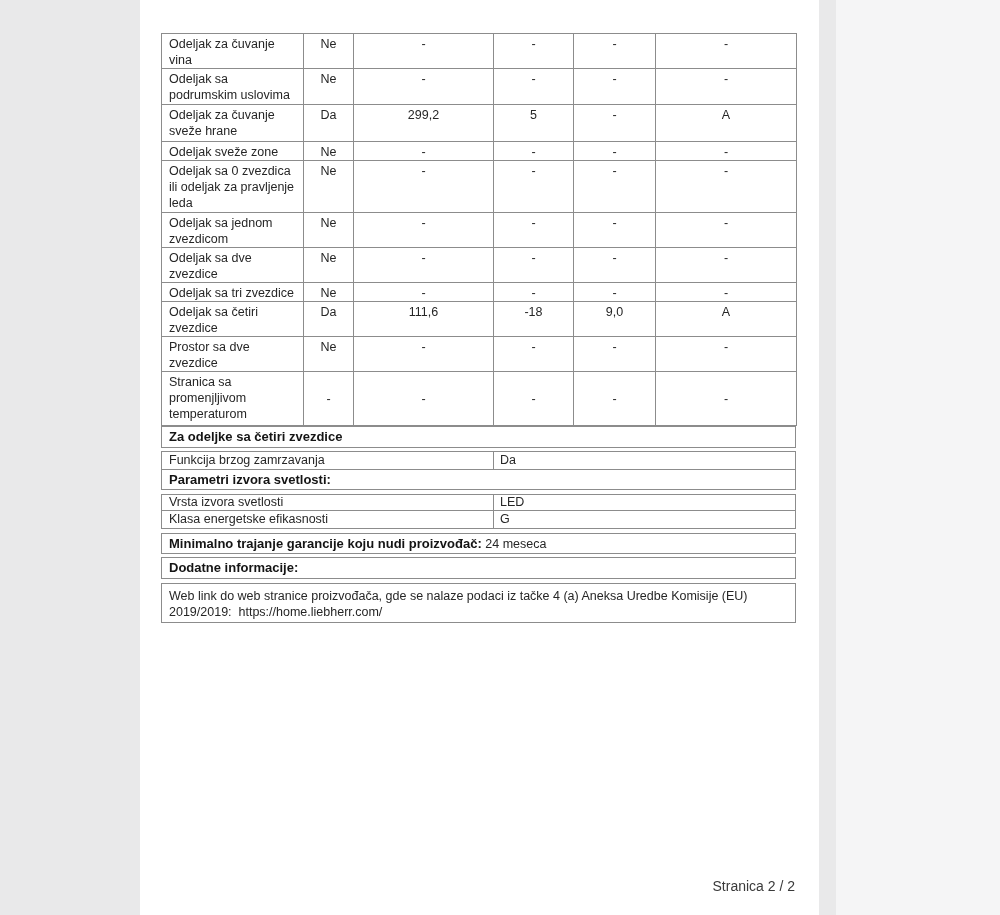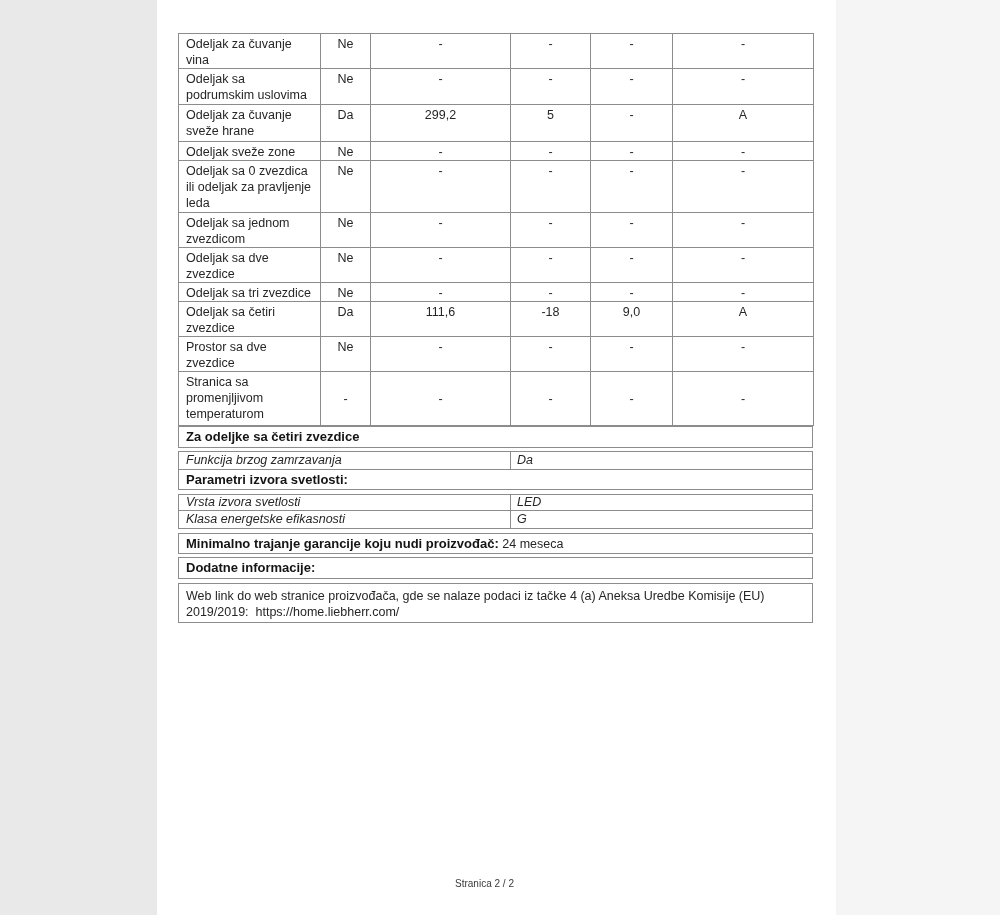--- a/index.html
+++ b/index.html
@@ -4,21 +4,21 @@
 <style>
   * { margin: 0; padding: 0; box-sizing: border-box; }
   html, body {
     width: 1000px; height: 915px;
     background: #e9e9ea;
     font-family: "Liberation Sans", sans-serif;
     overflow: hidden;
   }
   .canvas { position: relative; width: 1000px; height: 915px; }
   .page {
-    position: absolute; left: 157px; top: 0;
+    position: absolute; left: 140px; top: 0;
     width: 679px; height: 915px;
     background: #ffffff;
   }
   .right-margin {
     position: absolute; left: 836px; top: 0;
     width: 164px; height: 915px;
     background: #f5f5f6;
   }
 
   
@@ -44,21 +44,21 @@
   .compartments tr.mid td.val { vertical-align: middle; padding-top: 0; }
 
   
   .box {
     position: absolute; left: 21px; width: 635px;
     border: 1px solid #8c8c8c;
     background: #fff;
     font-size: 12.5px; color: #262626;
   }
   .box.hdr { font-weight: bold; font-size: 13px; color: #141414; padding-left: 7px; }
-  .pair { display: flex; align-items: flex-end; font-style: italic; }
+  .pair { display: flex; align-items: flex-end; }
   .pair .plabel {
     width: 332px; border-right: 1px solid #8c8c8c;
     padding-left: 7px;
   }
   .pair .pvalue { flex: 1; padding-left: 6px; }
   .lrow2 { border-top: 1px solid #8c8c8c; }
 
   #box-za-odeljke { top: 426px; height: 22px; line-height: 20px; }
   #box-funkcija   { top: 451px; height: 19px; }
   #box-funkcija .plabel, #box-funkcija .pvalue { line-height: 17px; }
@@ -70,22 +70,22 @@
   #box-svetlost .r2 .plabel, #box-svetlost .r2 .pvalue { line-height: 17px; }
   #box-minimalno  { top: 533px; height: 21px; line-height: 19px; padding-left: 7px; }
   #box-minimalno .blabel { font-weight: bold; font-size: 13px; color: #141414; }
   #box-minimalno .bvalue { font-size: 12.5px; color: #262626; }
   #box-dodatne    { top: 557px; height: 22px; line-height: 20px; }
   #box-weblink    { top: 583px; height: 40px; padding: 4px 8px 16px 7px; }
   #box-weblink .wline { line-height: 16px; white-space: pre-wrap; }
 
   .footer {
     position: absolute; top: 878px; left: 0; width: 655px;
-    text-align: center;
-    font-size: 10px; color: #3a3a3a;
+    text-align: right;
+    font-size: 14px; color: #3a3a3a;
   }
 </style>
 </head>
 <body>
 
 <div class="canvas">
   <div class="page">
 
     <table class="compartments">
       <colgroup>

